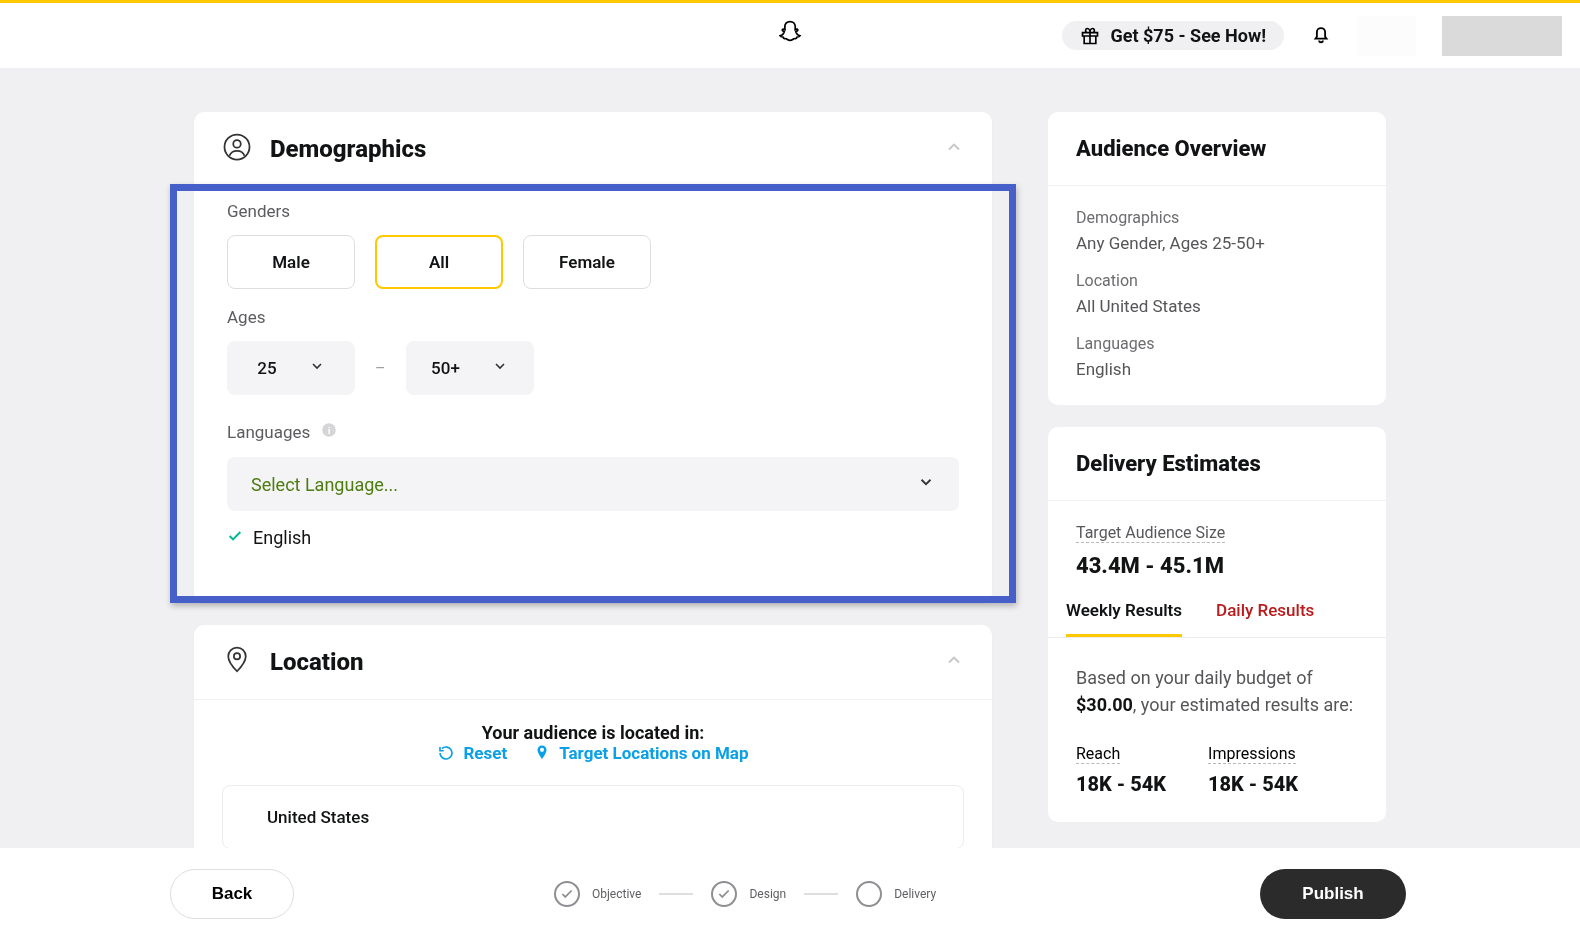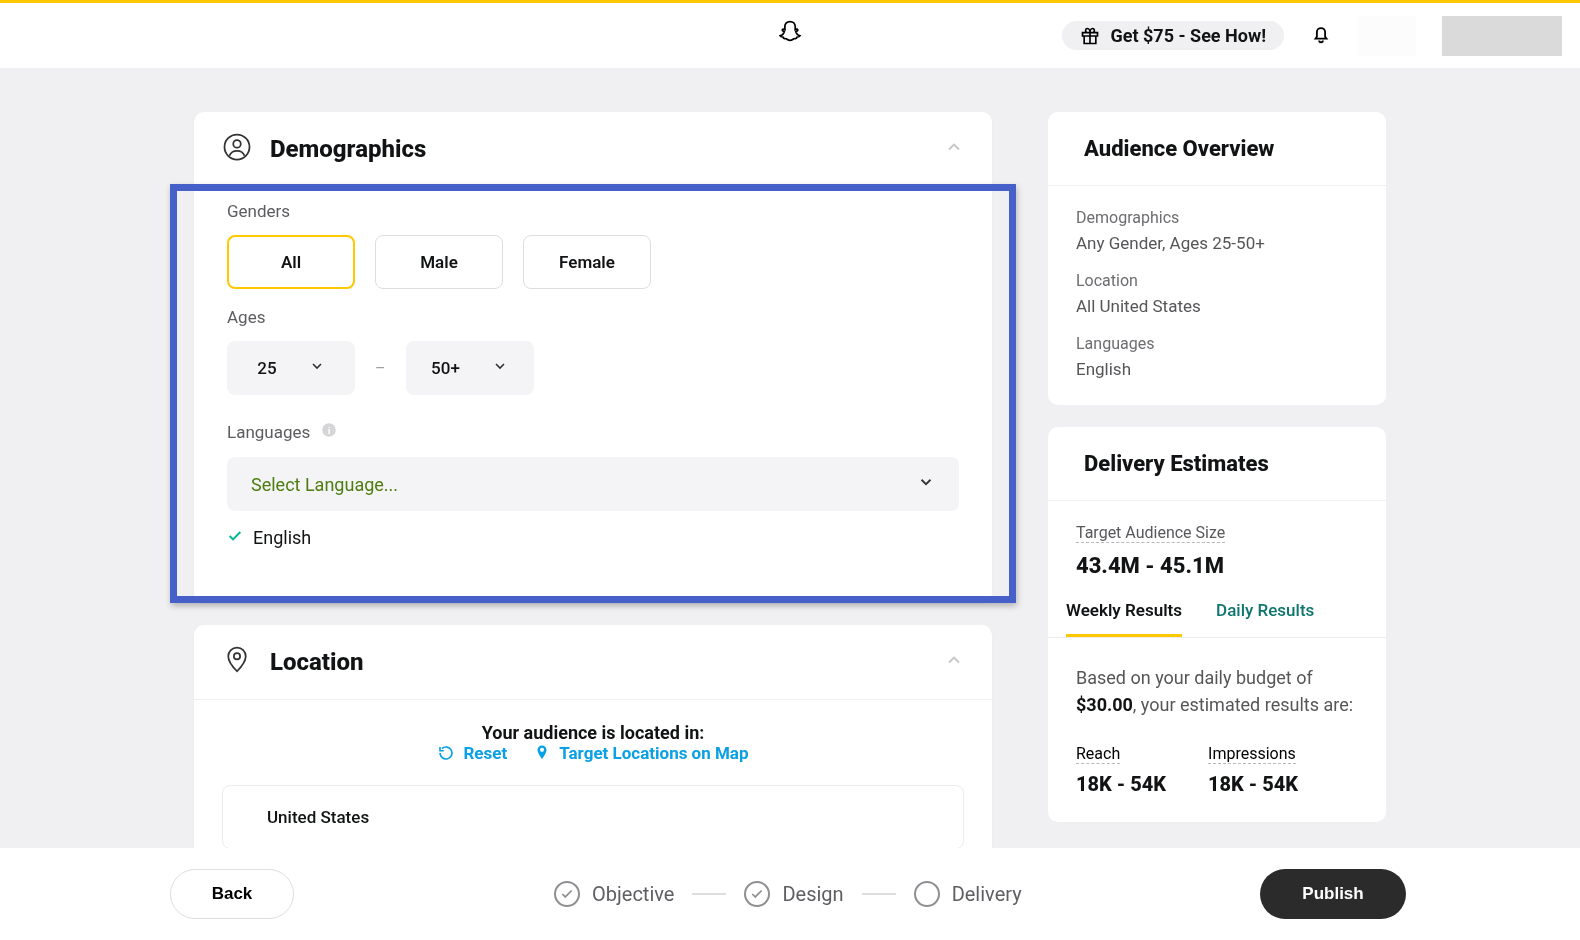--- a/index.html
+++ b/index.html
@@ -180,34 +180,34 @@
     padding: 0 44px;
     font-size: 17px;
     font-weight: 500;
   }
 
   
   .side-card { background: #fff; border-radius: 10px; }
   .side-card h3 {
     font-size: 22px;
     font-weight: 800;
-    padding: 24px 36px;
+    padding: 24px 28px;
     border-bottom: 1px solid #f0f0f2;
   }
   .ov-body { padding: 22px 28px 26px; font-size: 17px; }
   .ov-item { margin-bottom: 18px; }
   .ov-item .ov-label { color: #6d6d71; margin-bottom: 6px; font-size: 16px;}
   .ov-item .ov-val { color: #565659; }
 
   .de-body { padding: 22px 28px 26px; }
   .de-label { font-size: 16px; color: #58585c; border-bottom: 1px dashed #b8b8bb; display: inline-block; margin-bottom: 10px;}
   .de-value { font-size: 22px; font-weight: 800; margin-bottom: 22px; }
 
   .de-tabs { display: flex; gap: 34px; border-bottom: 1px solid #ececee; margin: 0 -28px; padding: 0 18px; }
-  .de-tab { padding: 0 0 14px; font-size: 17px; color: #0f766e; cursor: pointer; border-bottom: 3px solid transparent; font-weight: 500;}
+  .de-tab { padding: 0 0 14px; font-size: 17px; color: #b91c1c; cursor: pointer; border-bottom: 3px solid transparent; font-weight: 500;}
   .de-tab.active { color: #121314; border-bottom-color: #ffc800; font-weight: 600;}
 
   .de-text { padding: 26px 0; font-size: 18px; color: #565659; line-height: 1.5; }
   .de-text b { font-weight: 700; color: #121314; }
 
   .de-metrics { display: flex; gap: 42px; }
   .de-metric .m-label { font-size: 16px; color: #000000; border-bottom: 1px dashed #b8b8bb; margin-bottom: 8px; display:inline-block;}
   .de-metric .m-val { font-size: 20px; font-weight: 800; }
 
   
@@ -245,21 +245,21 @@
     cursor: pointer;
     margin-left: auto;
   }
 
   .stepper {
     display: flex;
     align-items: center;
     gap: 18px;
     margin-left: 260px;
   }
-  .step { display: flex; align-items: center; gap: 12px; font-size: 20px; color: #5f5f63; }
+  .step { display: flex; align-items: center; gap: 12px; font-size: 12px; color: #5f5f63; }
   .step-circle {
     width: 26px; height: 26px;
     border-radius: 50%;
     border: 2px solid #8f8f93;
     display: flex; align-items: center; justify-content: center;
   }
   .step-circle.done svg { stroke: #8f8f93; }
   .step-sep { width: 34px; height: 2px; background: #dedee0; }
 
   .chev-down { display:inline-block; }
@@ -309,22 +309,22 @@
           <svg width="20" height="20" viewBox="0 0 24 24">
               <path fill="none" stroke="currentColor" stroke-width="2.2" d="M6 15l6-6 6 6"></path>
             </svg>
         </span>
       </div>
 
       <div class="demo-highlight">
 
         <div class="field-label first">Genders</div>
         <div class="gender-row">
+          <div class="gender-btn">Male</div>
           <div class="gender-btn selected">All</div>
-          <div class="gender-btn">Male</div>
           <div class="gender-btn">Female</div>
         </div>
 
         <div class="field-label">Ages</div>
         <div class="ages-row">
           <div class="age-sel">
             <span>25</span>
             <span class="chev-down"><svg width="16" height="16" viewBox="0 0 24 24">
                   <path fill="none" stroke="#333" stroke-width="2.4" d="M6 9l6 6 6-6"></path>
                 </svg></span>

